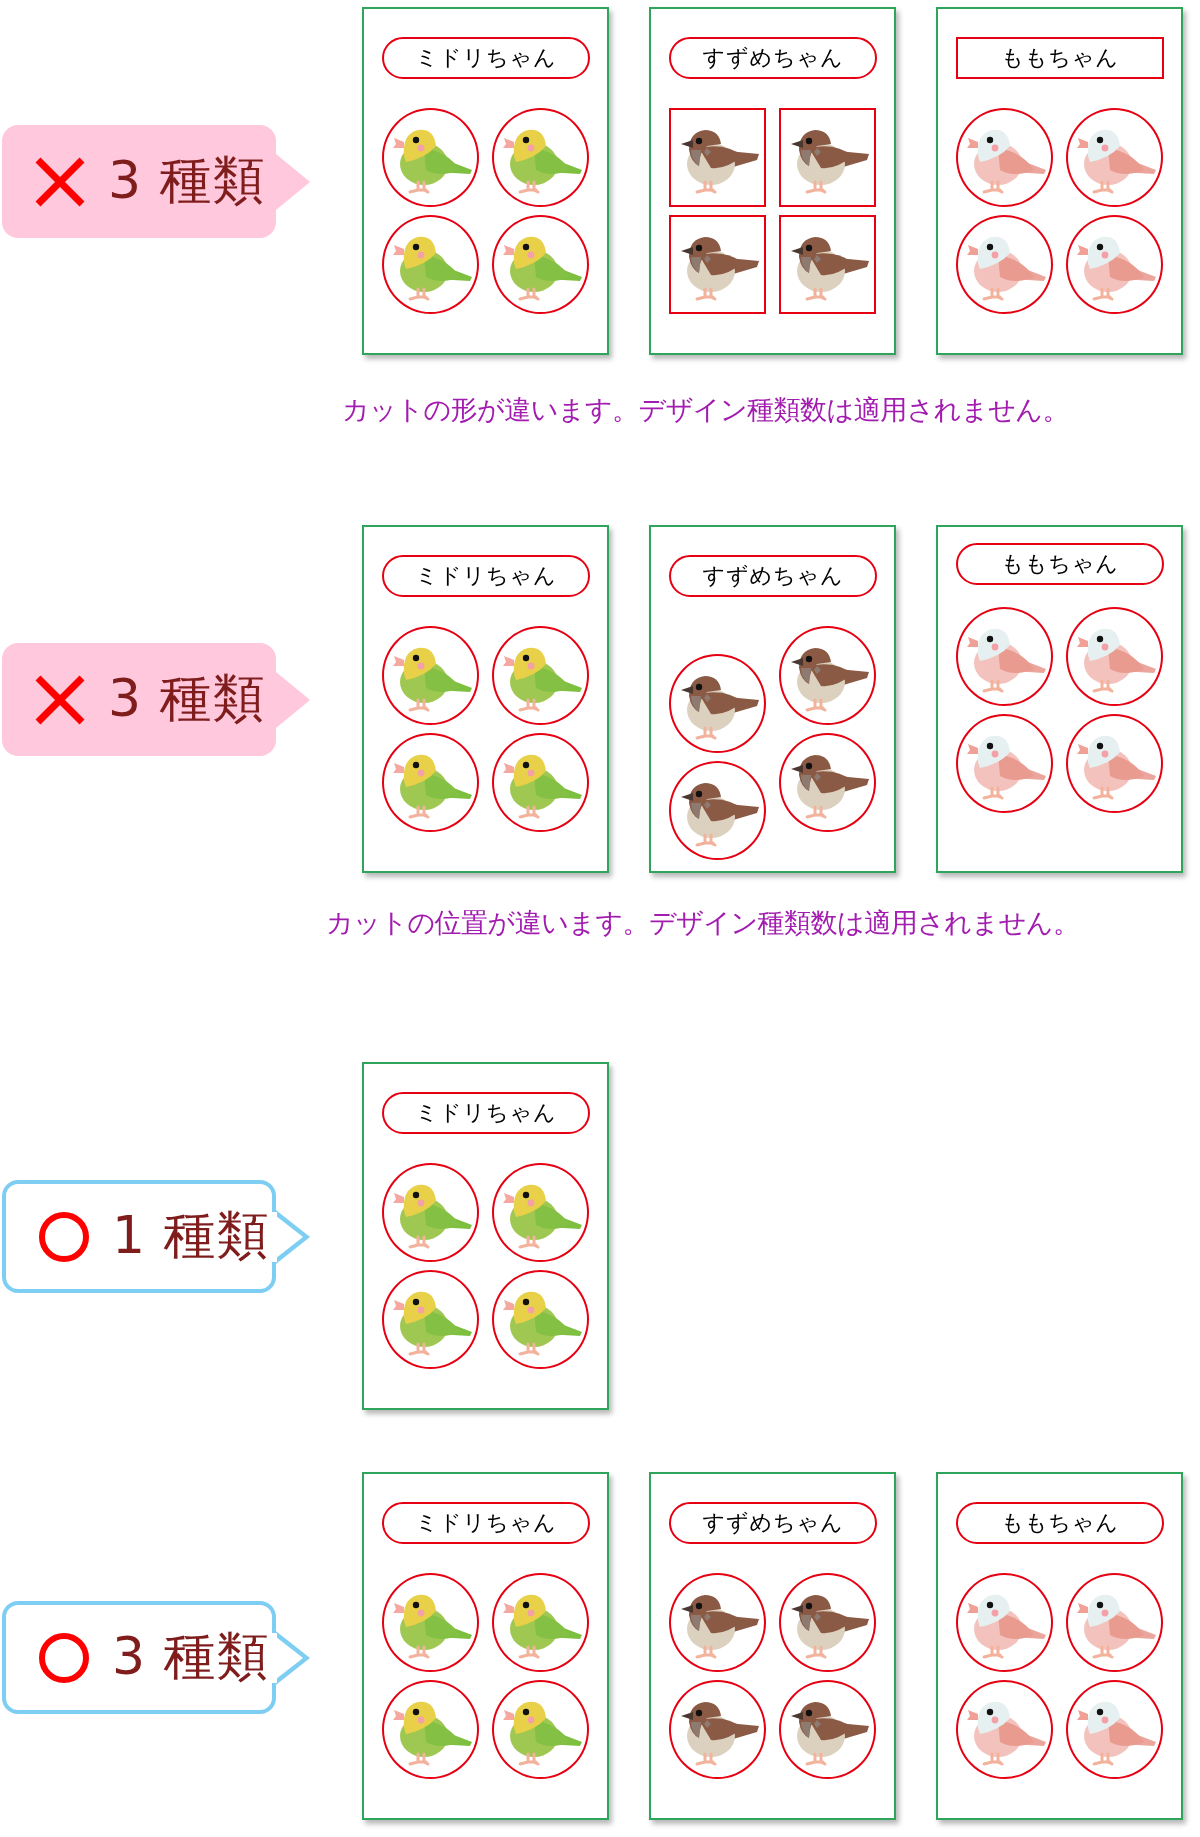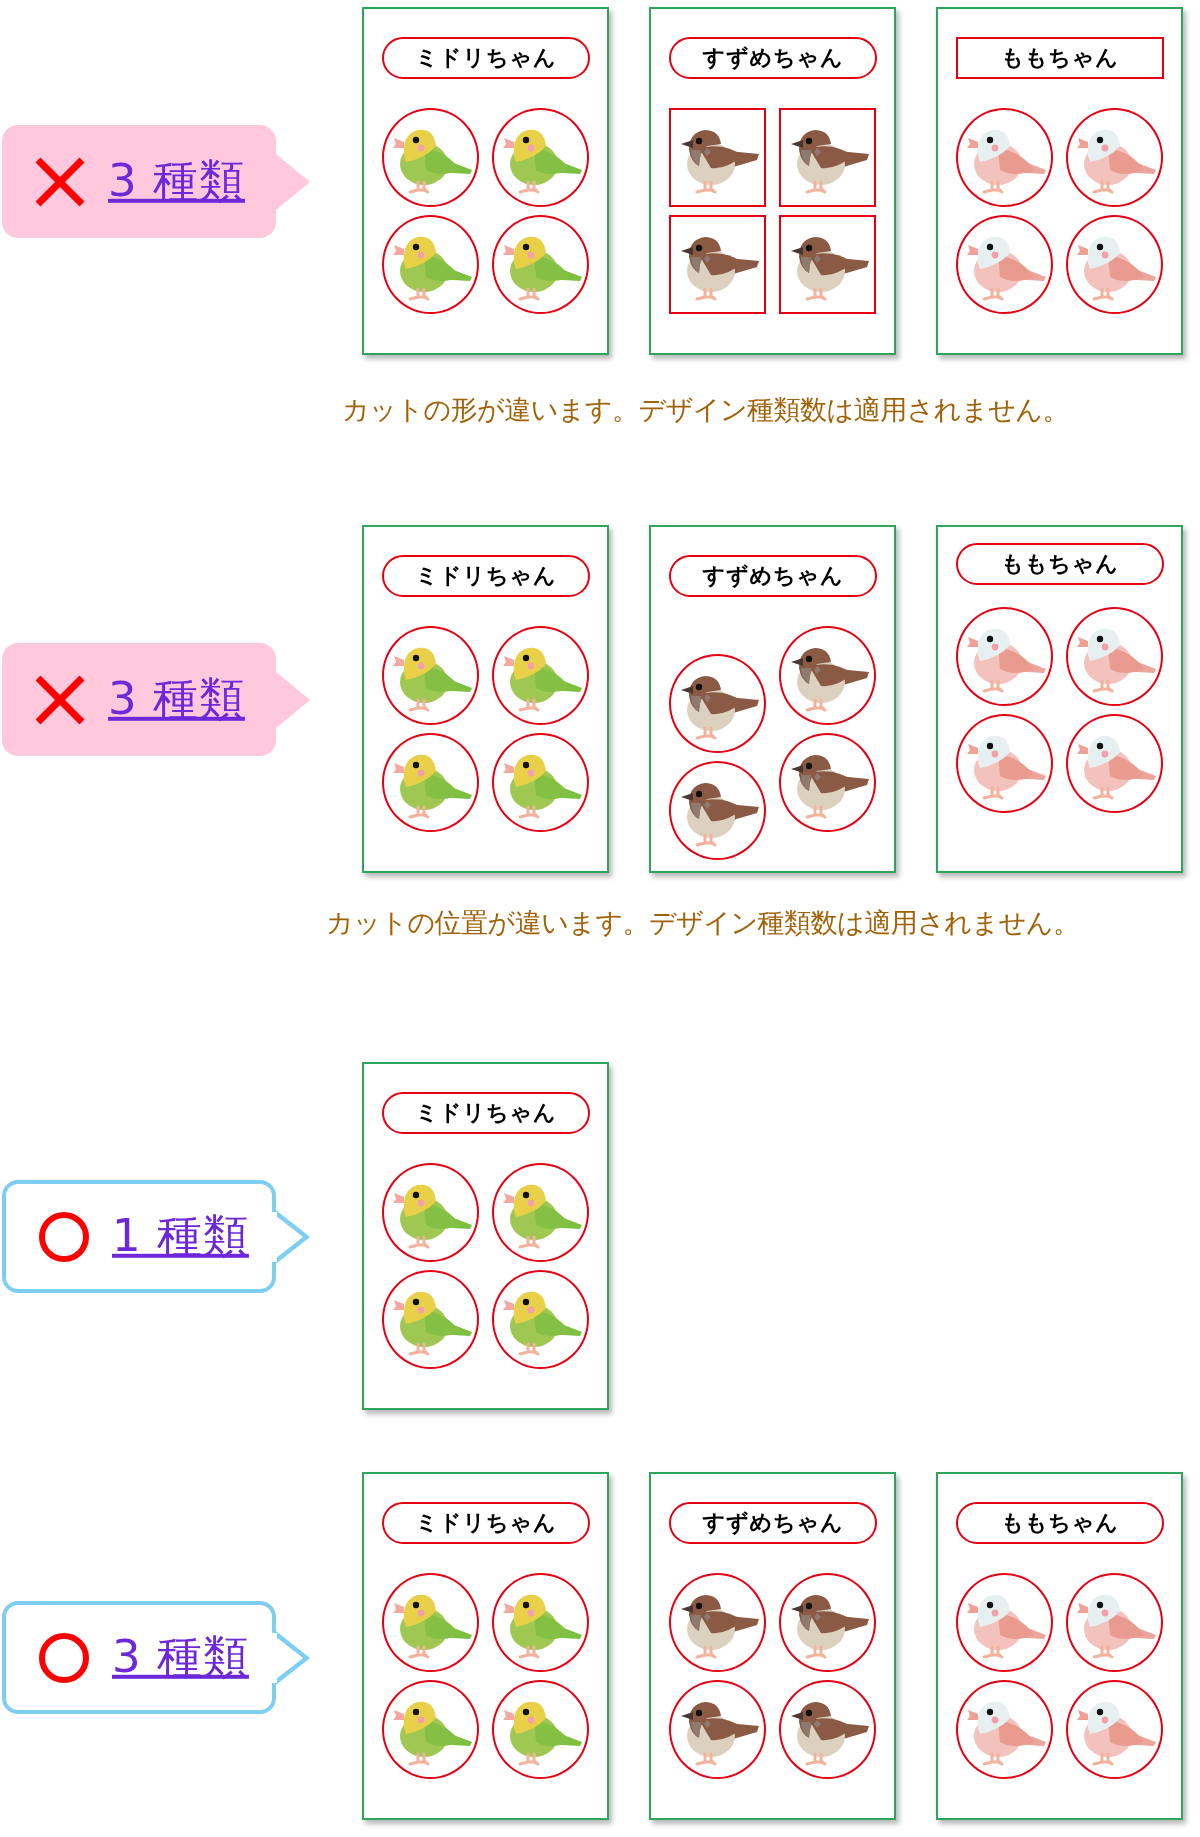--- a/index.html
+++ b/index.html
@@ -16,34 +16,34 @@
                      border-left: 34px solid #ffc8dc; }
   .bubble.ok .tail-outer { position: absolute; top: 50%; right: -38px; margin-top: -30px; width: 0; height: 0;
                      border-top: 30px solid transparent; border-bottom: 30px solid transparent;
                      border-left: 38px solid #7ecef4; }
   .bubble.ok .tail-inner { position: absolute; top: 50%; right: -31px; margin-top: -25px; width: 0; height: 0;
                      border-top: 25px solid transparent; border-bottom: 25px solid transparent;
                      border-left: 32px solid #ffffff; }
   .bubble.ok .tail-mask { position: absolute; top: 50%; right: -5px; margin-top: -25px; width: 8px; height: 50px; background: #fff; }
   .mark { position: absolute; left: 30px; top: 50%; margin-top: -28px; width: 56px; height: 56px; }
   .bubble-text { position: absolute; left: 106px; top: 50%; transform: translateY(-52%);
-                 font-size: 45px; color: #6d28d9; letter-spacing: 1px; white-space: nowrap; text-decoration: underline; }
+                 font-size: 52px; color: #7f1d1d; letter-spacing: 1px; white-space: nowrap; }
 
   .card { position: absolute; width: 247px; height: 348px; box-sizing: border-box;
           background: #fff; border: 2px solid #2ea55a; box-shadow: 3px 4px 5px rgba(0,0,0,0.28); }
   .label { position: absolute; left: 18px; width: 208px; height: 42px; box-sizing: border-box;
            border: 2px solid #e60012; border-radius: 21px; display: flex; align-items: center; justify-content: center;
-           font-weight: bold; font-size: 22px; color: #000; letter-spacing: 1px; }
+           font-weight: normal; font-size: 22px; color: #000; letter-spacing: 1px; }
   .label.rect { border-radius: 0; }
   .cut { position: absolute; width: 97px; height: 99px; box-sizing: border-box; border: 2px solid #e60012;
          border-radius: 50%; overflow: hidden; background: #fff; }
   .cut.square { border-radius: 0; }
   .cut svg { position: absolute; left: 6px; top: 10px; width: 84px; height: 76px; }
 
-  .caption { position: absolute; font-size: 27px; color: #a16207; white-space: nowrap; letter-spacing: -0.5px; }
+  .caption { position: absolute; font-size: 27px; color: #a21caf; white-space: nowrap; letter-spacing: -0.5px; }
 </style>
 </head>
 <body>
 
 <svg width="0" height="0" style="position:absolute">
   <defs>
     <symbol id="bird-green" viewBox="0 0 84 76">
       <path d="M40 34 L82 50 L80 54 L46 52 Z" fill="#7dbf3f"></path>
       <ellipse cx="34" cy="44" rx="24" ry="21" fill="#9fc852"></ellipse>
       <path d="M34 28 Q58 32 70 50 Q50 58 36 50 Z" fill="#84c043"></path>

